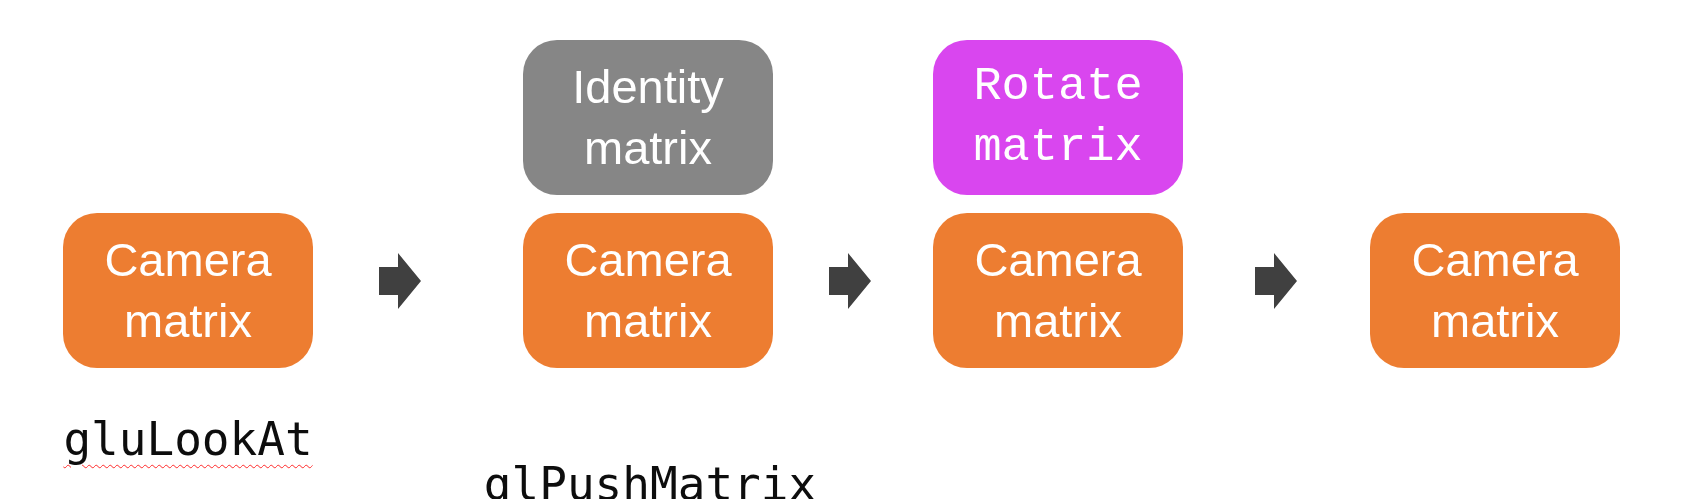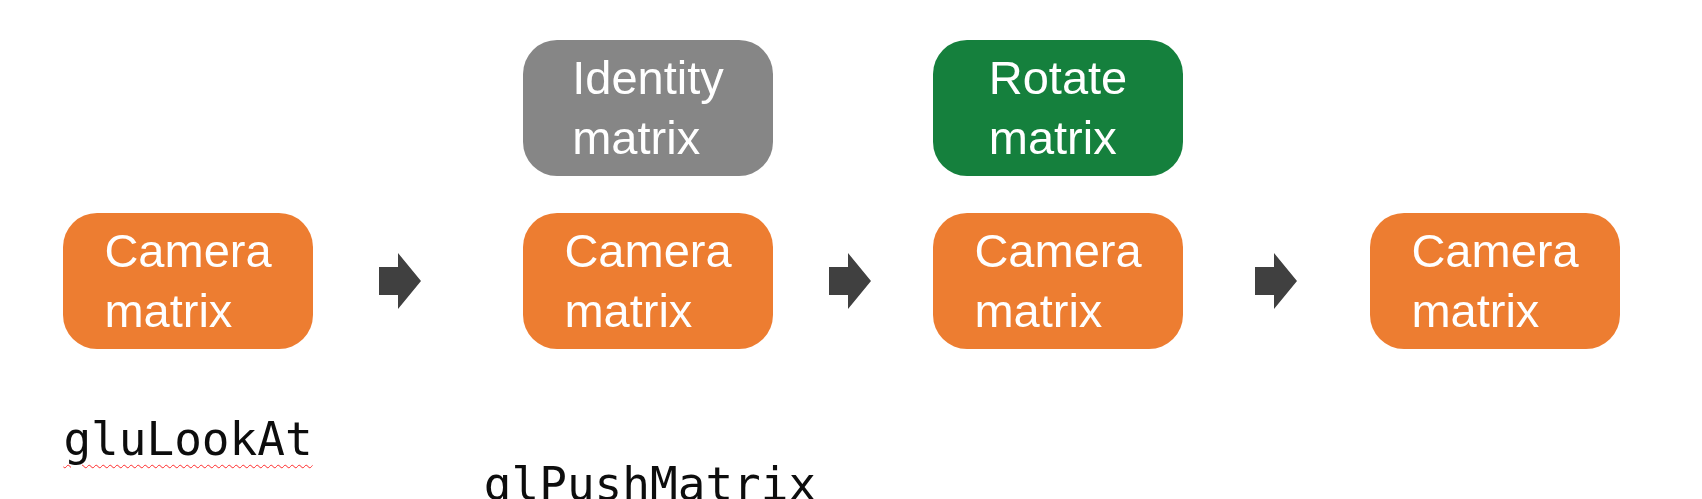--- a/index.html
+++ b/index.html
@@ -7,25 +7,26 @@
     position: relative;
     width: 1702px;
     height: 499px;
     background: #ffffff;
     overflow: hidden;
     font-family: "Liberation Sans", sans-serif;
   }
   .box {
     position: absolute;
     width: 250px;
-    height: 136px;
+    height: 155px;
     border-radius: 34px;
     display: flex;
     align-items: center;
     justify-content: center;
+    text-align: center;
     color: #ffffff;
     font-family: "Liberation Sans", sans-serif;
     font-size: 47px;
     line-height: 1.28;
     white-space: pre-line;
   }
   
   .p-c1b1 { left: 63px;   top: 213px; }
   .p-c2b1 { left: 523px;  top: 40px;  }
   .p-c2b2 { left: 523px;  top: 213px; }
@@ -82,21 +83,21 @@
   <div class="box p-c2b1" style="background: rgb(134, 134, 134);">Identity
 matrix</div>
   <div class="box p-c2b2" style="background: rgb(237, 125, 49);">Camera
 matrix</div>
   <div class="label p-l2">glPushMatrix</div>
 
   <svg class="arrow p-a2" viewBox="0 0 42 56">
     <polygon points="0,14 19,14 19,0 42,28 19,56 19,42 0,42" fill="#404040"></polygon>
   </svg>
 
-  <div class="box p-c3b1" style="background: #15803d;">Rotate
+  <div class="box p-c3b1" style="background: #d946ef; font-family: Liberation Mono, monospace;">Rotate
 matrix</div>
   <div class="box p-c3b2" style="background: rgb(237, 125, 49);">Camera
 matrix</div>
 
   <svg class="arrow p-a3" viewBox="0 0 42 56">
     <polygon points="0,14 19,14 19,0 42,28 19,56 19,42 0,42" fill="#404040"></polygon>
   </svg>
 
   <div class="box p-c4b1" style="background: rgb(237, 125, 49);">Camera
 matrix</div>

